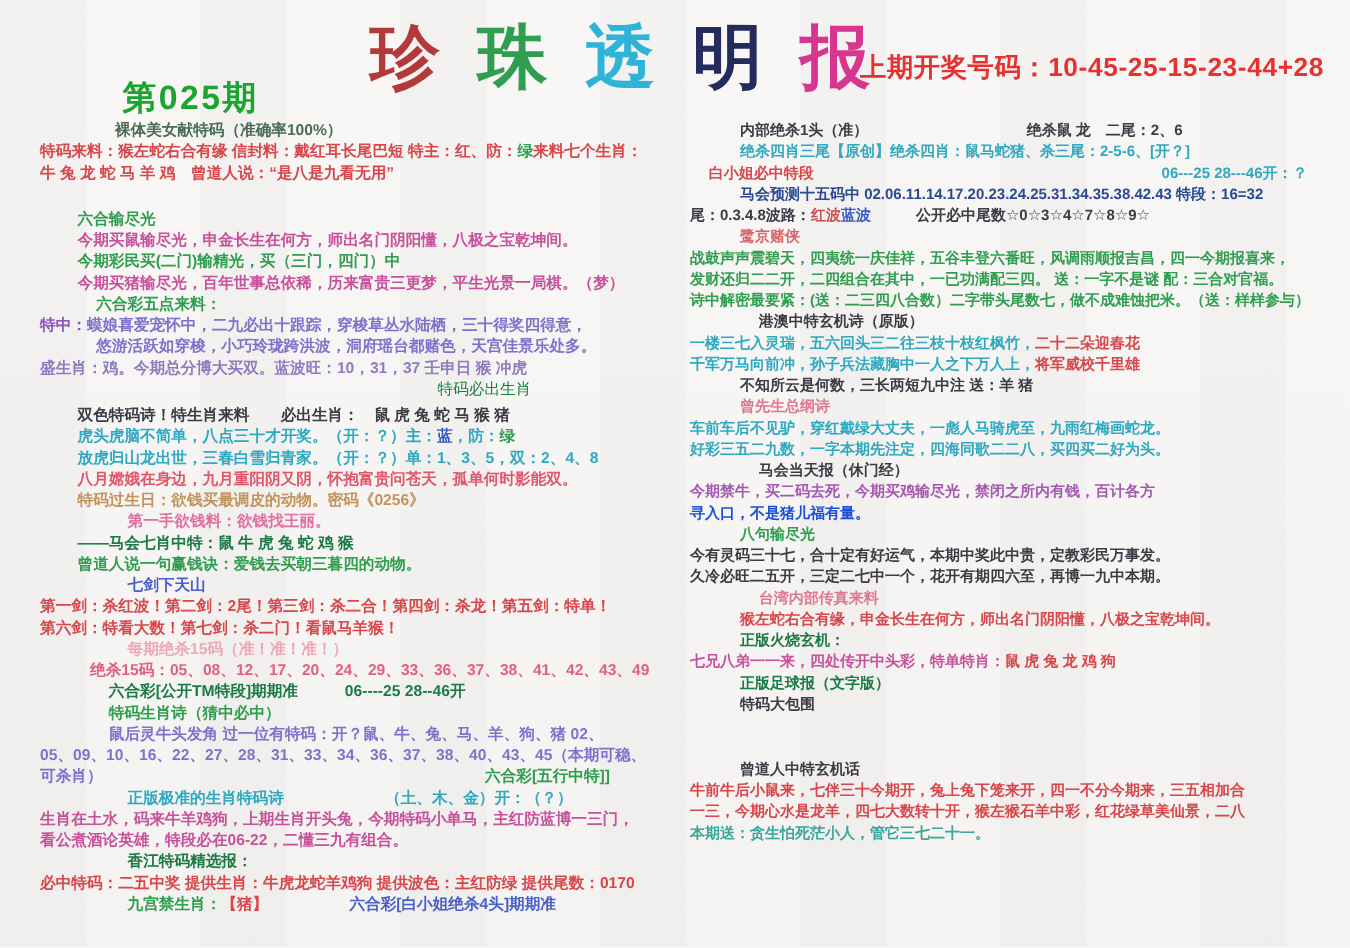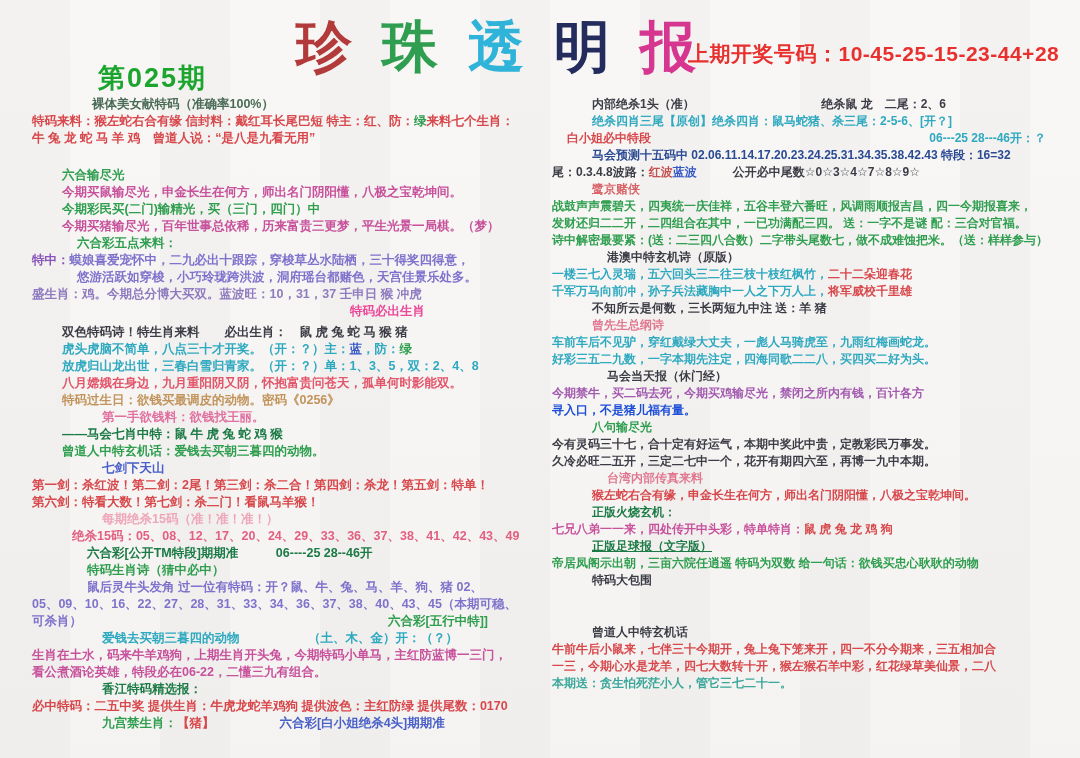--- a/index.html
+++ b/index.html
@@ -59,44 +59,44 @@
       <div class="line"><span style="color: rgb(216, 71, 75);">特码来料：猴左蛇右合有缘 信封料：戴红耳长尾巴短 特主：红、防：</span><span style="color: rgb(47, 158, 79);">绿</span><span style="color: rgb(216, 71, 75);"> 来料七个生肖：</span></div>
       <div class="line"><span style="color: rgb(216, 71, 75);">牛 兔 龙 蛇 马 羊 鸡　曾道人说：“是八是九看无用”</span></div>
       <div class="line" style="padding-left: 30px; margin-top: 20px;"><span style="color: rgb(47, 158, 79);">六合输尽光</span></div>
       <div class="line" style="padding-left: 30px;"><span style="color: rgb(200, 81, 156);">今期买鼠输尽光，申金长生在何方，师出名门阴阳懂，八极之宝乾坤间。</span></div>
       <div class="line" style="padding-left: 30px;"><span style="color: rgb(47, 158, 79);">今期彩民买(二门)输精光，买（三门，四门）中</span></div>
       <div class="line" style="padding-left: 30px;"><span style="color: rgb(200, 81, 156);">今期买猪输尽光，百年世事总依稀，历来富贵三更梦，平生光景一局棋。（梦）</span></div>
       <div class="line" style="padding-left: 45px;"><span style="color: rgb(47, 158, 79); font-weight: 700;">六合彩五点来料：</span></div>
       <div class="line"><span style="color: rgb(138, 85, 184); font-weight: 700;">特中：</span><span style="color: rgb(127, 114, 204);">蟆娘喜爱宠怀中，二九必出十跟踪，穿梭草丛水陆栖，三十得奖四得意，</span></div>
       <div class="line" style="padding-left: 45px;"><span style="color: rgb(127, 114, 204);">悠游活跃如穿梭，小巧玲珑跨洪波，洞府瑶台都赌色，天宫佳景乐处多。</span></div>
       <div class="line"><span style="color: rgb(143, 123, 192);">盛生肖：鸡。今期总分博大买双。蓝波旺：10，31，37 壬申日 猴 冲虎</span></div>
-      <div class="line" style="padding-left: 318px;"><span style="color: #ec4899; font-weight: 700;">特码必出生肖</span></div>
+      <div class="line" style="padding-left: 318px;"><span style="color: #15803d; font-weight: 400;">特码必出生肖</span></div>
       <div class="line" style="padding-left: 30px; margin-top: 4px;"><span style="color: rgb(60, 60, 70); font-weight: 700;">双色特码诗！特生肖来料　　必出生肖：　鼠 虎 兔 蛇 马 猴 猪</span></div>
       <div class="line" style="padding-left: 30px;"><span style="color: rgb(46, 169, 192);">虎头虎脑不简单，八点三十才开奖。（开：？）主：</span><span style="color: rgb(53, 88, 200);">蓝</span><span style="color: rgb(46, 169, 192);">，防：</span><span style="color: rgb(47, 158, 79);">绿</span></div>
       <div class="line" style="padding-left: 30px;"><span style="color: rgb(46, 169, 192);">放虎归山龙出世，三春白雪归青家。（开：？）单：1、3、5，双：2、4、8</span></div>
       <div class="line" style="padding-left: 30px;"><span style="color: rgb(226, 85, 106);">八月嫦娥在身边，九月重阳阴又阴，怀抱富贵问苍天，孤单何时影能双。</span></div>
       <div class="line" style="padding-left: 30px;"><span style="color: rgb(194, 148, 92);">特码过生日：欲钱买最调皮的动物。密码《0256》</span></div>
       <div class="line" style="padding-left: 70px;"><span style="color: rgb(224, 112, 159); font-weight: 700;">第一手欲钱料：欲钱找王丽。</span></div>
       <div class="line" style="padding-left: 30px;"><span style="color: rgb(27, 122, 69); font-weight: 700;">——马会七肖中特：鼠 牛 虎 兔 蛇 鸡 猴</span></div>
-      <div class="line" style="padding-left: 30px;"><span style="color: rgb(47, 158, 79);">曾道人中特玄机话：爱钱去买朝三暮四的动物。</span></div>
+      <div class="line" style="padding-left: 30px;"><span style="color: rgb(47, 158, 79);">曾道人说一句赢钱诀：爱钱去买朝三暮四的动物。</span></div>
       <div class="line" style="padding-left: 70px;"><span style="color: rgb(74, 96, 200);">七剑下天山</span></div>
       <div class="line"><span style="color: rgb(216, 71, 75); font-weight: 700;">第一剑：杀红波！第二剑：2尾！第三剑：杀二合！第四剑：杀龙！第五剑：特单！</span></div>
       <div class="line"><span style="color: rgb(216, 71, 75); font-weight: 700;">第六剑：特看大数！第七剑：杀二门！看鼠马羊猴！</span></div>
       <div class="line" style="padding-left: 70px;"><span style="color: rgb(239, 166, 186);">每期绝杀15码（准！准！准！）</span></div>
       <div class="line" style="padding-left: 40px;"><span style="color: rgb(226, 95, 128);">绝杀15码：05、08、12、17、20、24、29、33、36、37、38、41、42、43、49</span></div>
       <div class="line" style="padding-left: 55px;"><span style="color: rgb(27, 122, 69); font-weight: 700;">六合彩[公开TM特段]期期准　　　06----25 28--46开</span></div>
       <div class="line" style="padding-left: 55px;"><span style="color: rgb(47, 158, 79);">特码生肖诗（猜中必中）</span></div>
       <div class="line" style="padding-left: 55px;"><span style="color: rgb(127, 114, 204); font-weight: 700;">鼠后灵牛头发角 过一位有特码：开？鼠、牛、兔、马、羊、狗、猪 02、</span></div>
       <div class="line"><span style="color: rgb(127, 114, 204);">05、09、10、16、22、27、28、31、33、34、36、37、38、40、43、45（本期可稳、</span></div>
       <div class="line" style="display: flex;">
         <span style="color: rgb(127, 114, 204);">可杀肖）</span>
         <span style="color: rgb(47, 158, 79); margin-left: auto; padding-right: 60px;">六合彩[五行中特]]</span>
       </div>
       <div class="line" style="padding-left: 70px; display: flex;">
-        <span style="color: rgb(46, 169, 192);">爱钱去买朝三暮四的动物</span>
+        <span style="color: rgb(46, 169, 192);">正版极准的生肖特码诗</span>
         <span style="color: rgb(46, 169, 192); margin-left: auto; padding-right: 90px;">（土、木、金）开：（？）</span>
       </div>
       <div class="line"><span style="color: rgb(200, 81, 156);">生肖在土水，码来牛羊鸡狗，上期生肖开头兔，今期特码小单马，主红防蓝博一三门，</span></div>
       <div class="line"><span style="color: rgb(200, 81, 156);">看公煮酒论英雄，特段必在06-22，二懂三九有组合。</span></div>
       <div class="line" style="padding-left: 70px;"><span style="color: rgb(27, 122, 69); font-weight: 700;">香江特码精选报：</span></div>
       <div class="line"><span style="color: rgb(216, 71, 75);">必中特码：二五中奖 提供生肖：牛虎龙蛇羊鸡狗 提供波色：主红防绿 提供尾数：0170</span></div>
       <div class="line" style="padding-left: 70px;"><span style="color: rgb(47, 158, 79); font-weight: 700;">九宫禁生肖：</span><span style="color: rgb(216, 71, 75); font-weight: 700;">【猪】</span><span style="color: rgb(74, 96, 200); font-weight: 700; margin-left: 65px;">六合彩[白小姐绝杀4头]期期准</span></div>
     </div>
   <div class="col" id="col-right">
       <div class="line" style="padding-left: 40px; display: flex;">
@@ -124,21 +124,20 @@
       <div class="line" style="padding-left: 55px;"><span style="color: rgb(60, 60, 70); font-weight: 700;">马会当天报（休门经）</span></div>
       <div class="line"><span style="color: rgb(163, 90, 176);">今期禁牛，买二码去死，今期买鸡输尽光，禁闭之所内有钱，百计各方</span></div>
       <div class="line"><span style="color: #1d4ed8;">寻入口，不是猪儿福有量。</span></div>
       <div class="line" style="padding-left: 40px;"><span style="color: rgb(47, 158, 79);">八句输尽光</span></div>
       <div class="line"><span style="color: rgb(60, 60, 70);">今有灵码三十七，合十定有好运气，本期中奖此中贵，定教彩民万事发。</span></div>
       <div class="line"><span style="color: rgb(60, 60, 70);">久冷必旺二五开，三定二七中一个，花开有期四六至，再博一九中本期。</span></div>
       <div class="line" style="padding-left: 55px;"><span style="color: rgb(224, 121, 143); font-weight: 700;">台湾内部传真来料</span></div>
       <div class="line" style="padding-left: 40px;"><span style="color: rgb(216, 71, 75);">猴左蛇右合有缘，申金长生在何方，师出名门阴阳懂，八极之宝乾坤间。</span></div>
       <div class="line" style="padding-left: 40px;"><span style="color: rgb(27, 122, 69); font-weight: 700;">正版火烧玄机：</span></div>
       <div class="line"><span style="color: rgb(200, 81, 156); font-weight: 700;">七兄八弟一一来，四处传开中头彩，特单特肖：</span><span style="color: rgb(216, 71, 75); font-weight: 700;">鼠 虎 兔 龙 鸡 狗</span></div>
-      <div class="line" style="padding-left: 40px;"><span style="color: rgb(27, 122, 69); font-weight: 700; text-decoration: underline;">正版足球报（文字版）</span></div>
-      <div class="line"><span style="color: rgb(47, 158, 79);">帝居凤阁示出朝，三亩六院任逍遥 特码为双数 给一句话：欲钱买忠心耿耿的动物</span></div>
+      <div class="line" style="padding-left: 40px;"><span style="color: rgb(27, 122, 69); font-weight: 700;">正版足球报（文字版）</span></div>
       <div class="line" style="padding-left: 40px;"><span style="color: rgb(60, 60, 70); font-weight: 700;">特码大包围</span></div>
       <div class="line" style="padding-left: 40px; margin-top: 35px;"><span style="color: rgb(60, 60, 70); font-weight: 700;">曾道人中特玄机话</span></div>
       <div class="line"><span style="color: rgb(216, 71, 75);">牛前牛后小鼠来，七伴三十今期开，兔上兔下笼来开，四一不分今期来，三五相加合</span></div>
       <div class="line"><span style="color: rgb(216, 71, 75);">一三，今期心水是龙羊，四七大数转十开，猴左猴石羊中彩，红花绿草美仙景，二八</span></div>
       <div class="line"><span style="color: rgb(58, 167, 154);">本期送：贪生怕死茫小人，管它三七二十一。</span></div>
     </div>
 </div>
 
 </body></html>

